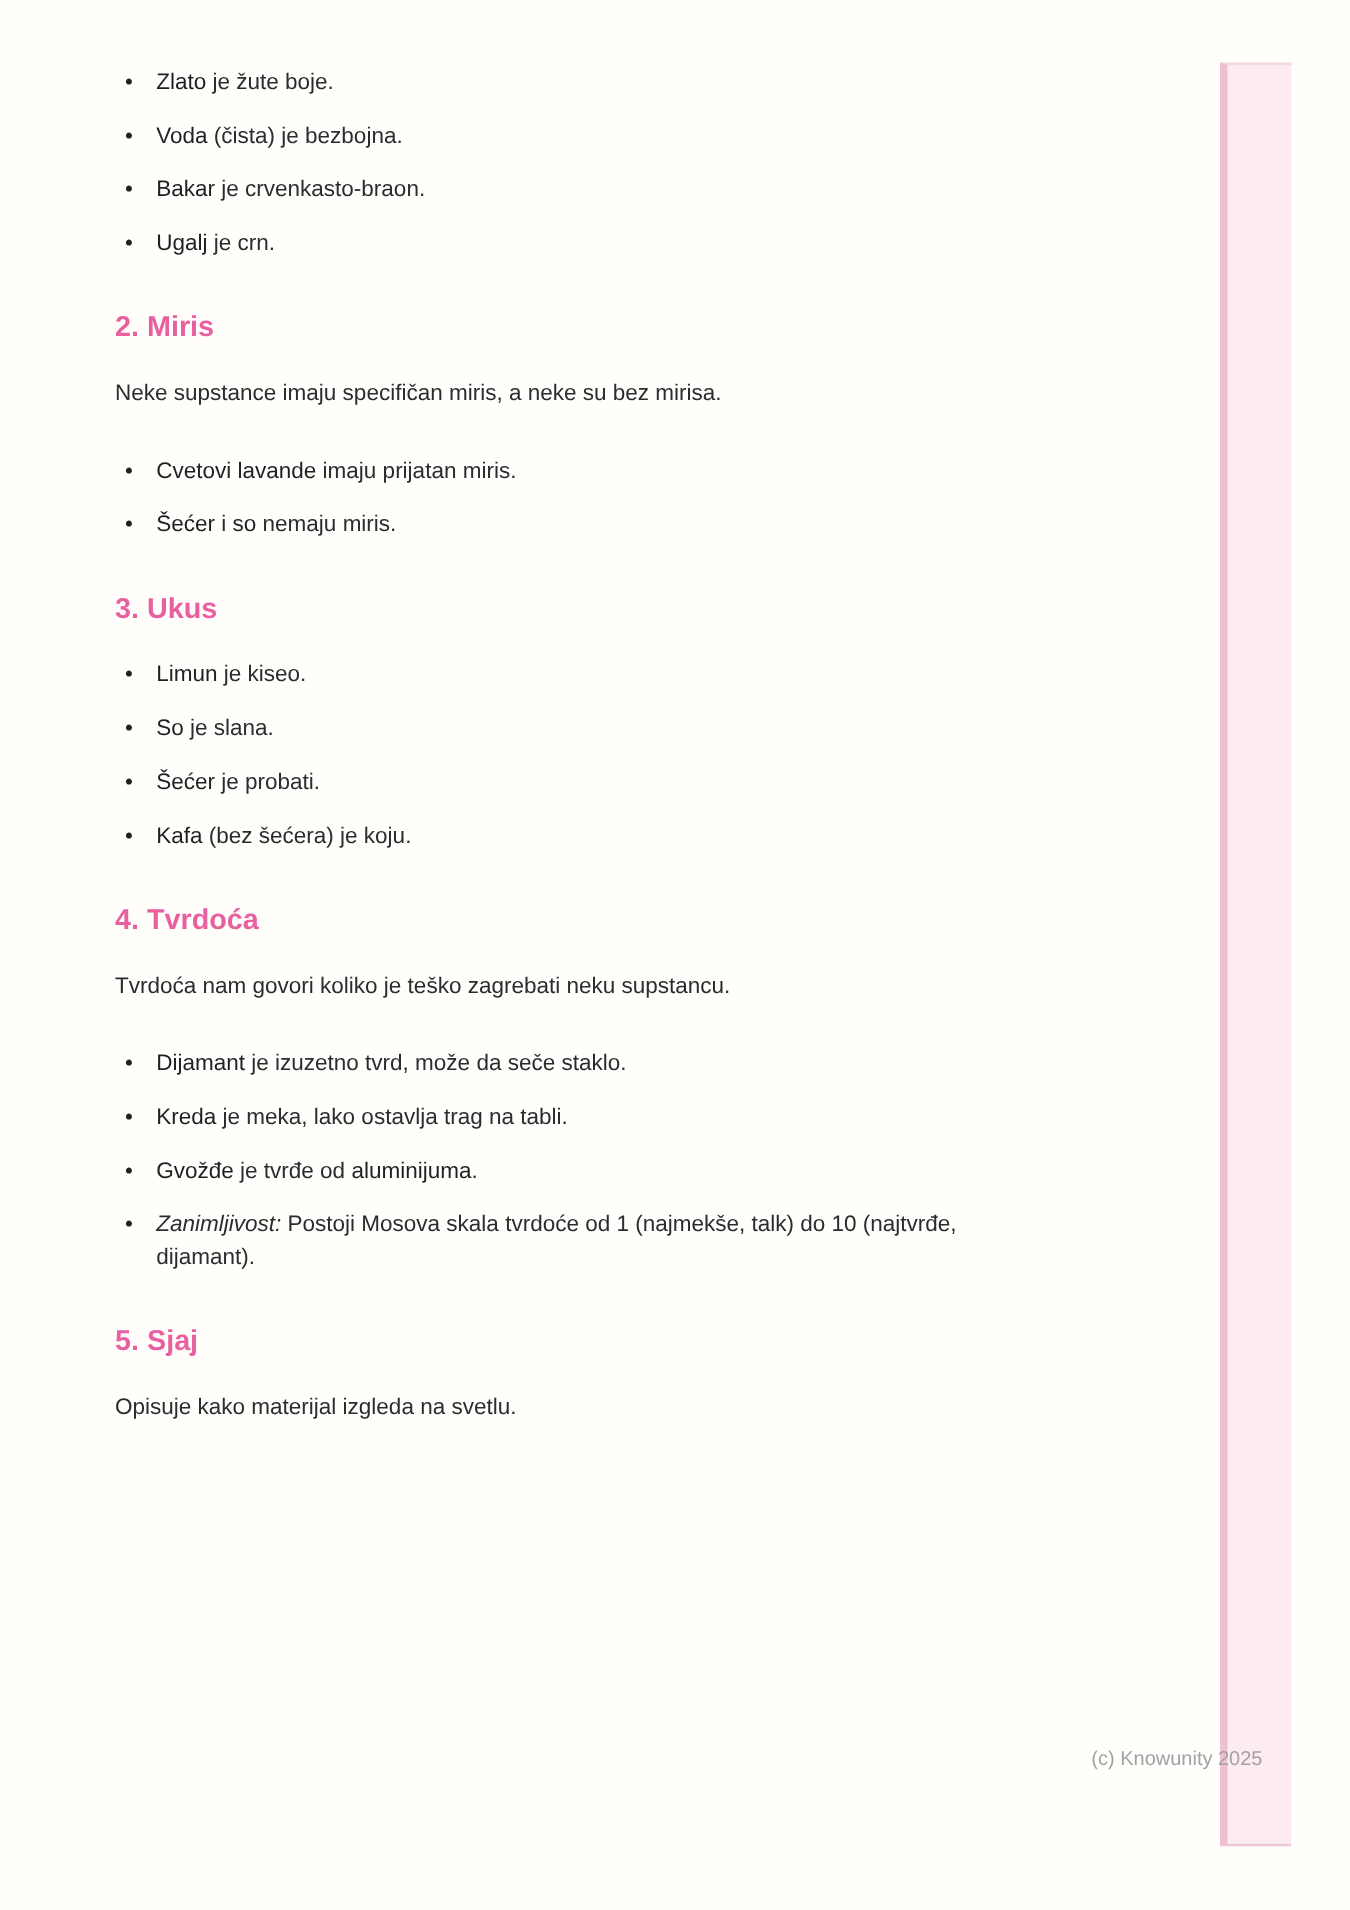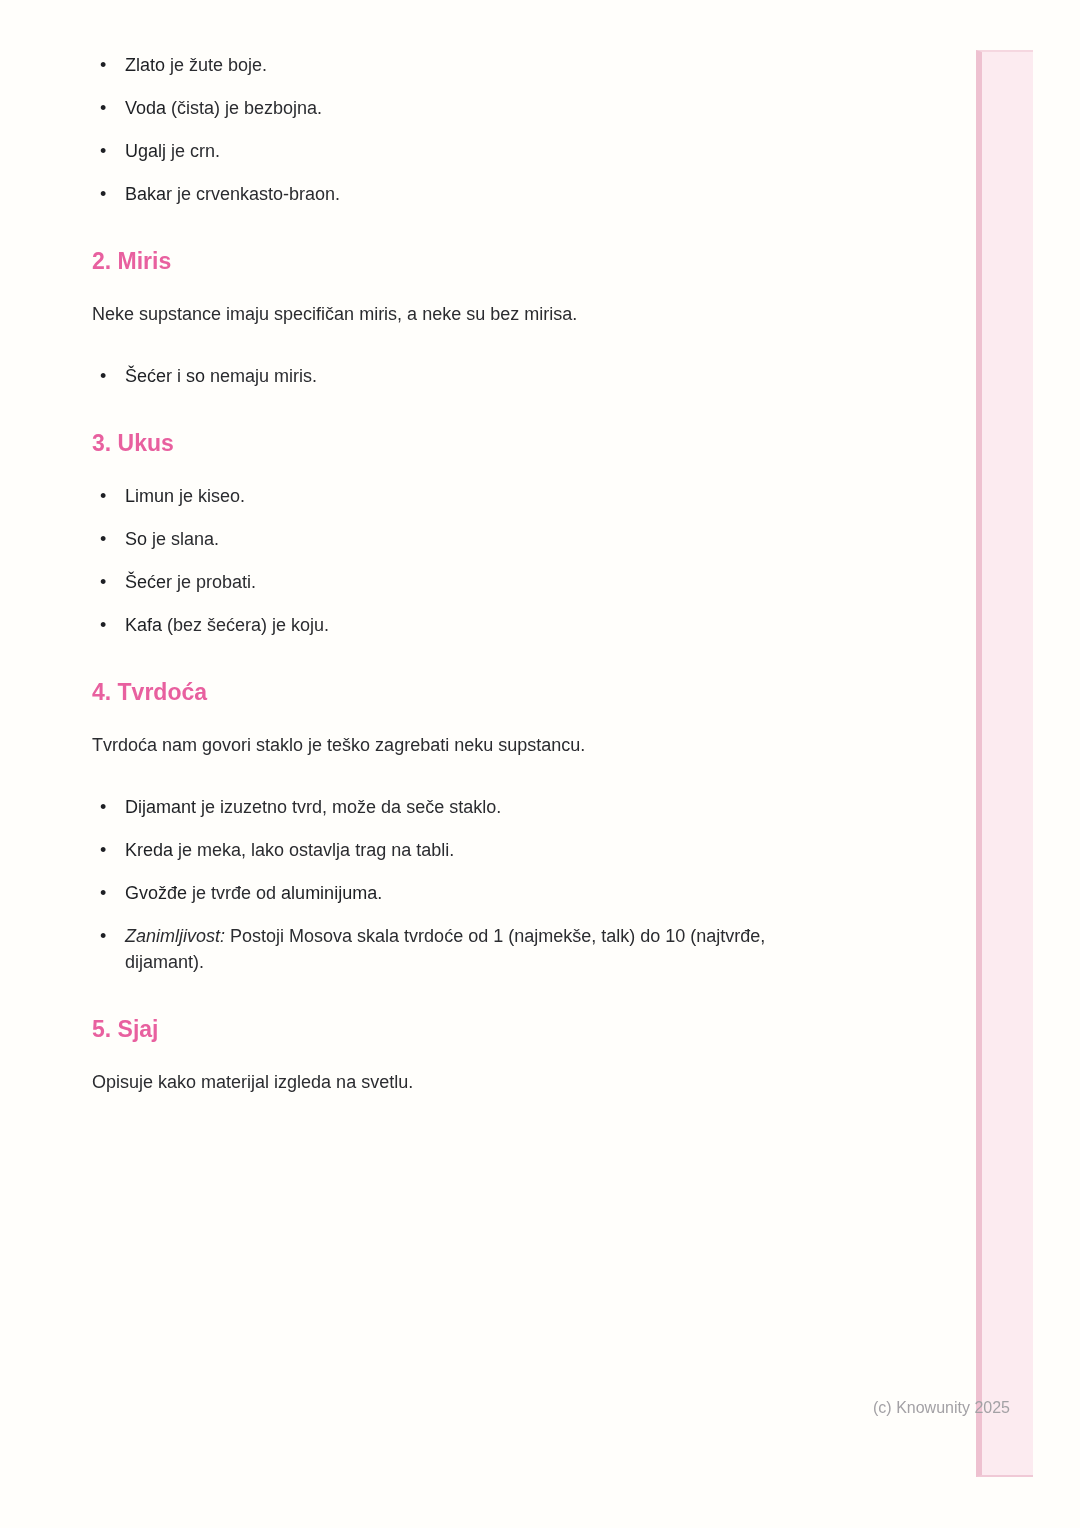--- a/index.html
+++ b/index.html
@@ -90,41 +90,42 @@
 </head>
 <body>
 
 <div class="side-stripe"></div>
 
 <div class="content">
 
   <ul>
       <li><span class="b">Zlato</span><span> je žute boje.</span></li>
       <li><span class="b">Voda</span><span> (čista) je bezbojna.</span></li>
+      <li><span class="b">Bakar</span><span> je crvenkasto-braon.</span></li>
       <li><span class="b">Ugalj</span><span> je crn.</span></li>
-      <li><span class="b">Bakar</span><span> je crvenkasto-braon.</span></li>
     </ul>
 
   <h2>2. Miris</h2>
   <p class="intro">Neke supstance imaju specifičan miris, a neke su bez mirisa.</p>
   <ul>
+      <li><span class="b">Cvetovi lavande</span><span> imaju prijatan miris.</span></li>
       <li><span class="b">Šećer</span><span> i </span><span class="b">so</span><span> nemaju miris.</span></li>
     </ul>
 
   <h2>3. Ukus</h2>
   <ul>
       <li><span class="b">Limun</span><span> je kiseo.</span></li>
       <li><span class="b">So</span><span> je slana.</span></li>
       <li><span class="b">Šećer</span><span> je probati.</span></li>
       <li><span class="b">Kafa</span><span> (bez šećera) je koju.</span></li>
     </ul>
 
 
   <h2>4. Tvrdoća</h2>
-  <p class="intro">Tvrdoća nam govori staklo je teško zagrebati neku supstancu.</p>
+  <p class="intro">Tvrdoća nam govori koliko je teško zagrebati neku supstancu.</p>
   <ul>
       <li><span class="b">Dijamant</span><span> je izuzetno tvrd, može da seče staklo.</span></li>
       <li><span class="b">Kreda</span><span> je meka, lako ostavlja trag na tabli.</span></li>
       <li><span class="b">Gvožđe</span><span> je tvrđe od </span><span class="b">aluminijuma</span><span>.</span></li>
       <li><span class="it">Zanimljivost:</span><span> Postoji Mosova skala tvrdoće od 1 (najmekše, talk) do 10 (najtvrđe, dijamant).</span></li>
     </ul>
 
   <h2>5. Sjaj</h2>
   <p class="intro">Opisuje kako materijal izgleda na svetlu.</p>
 

